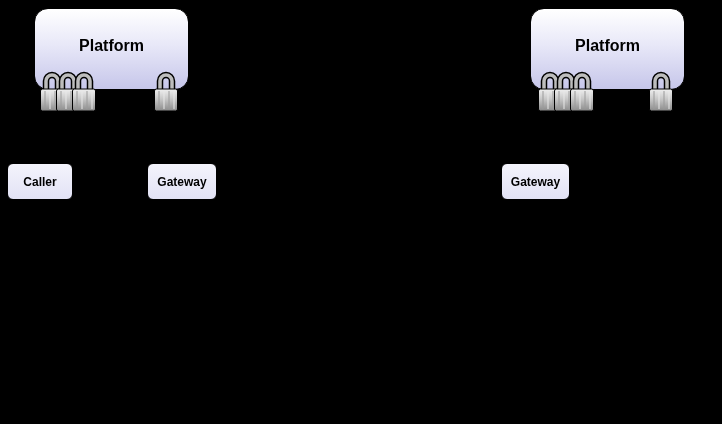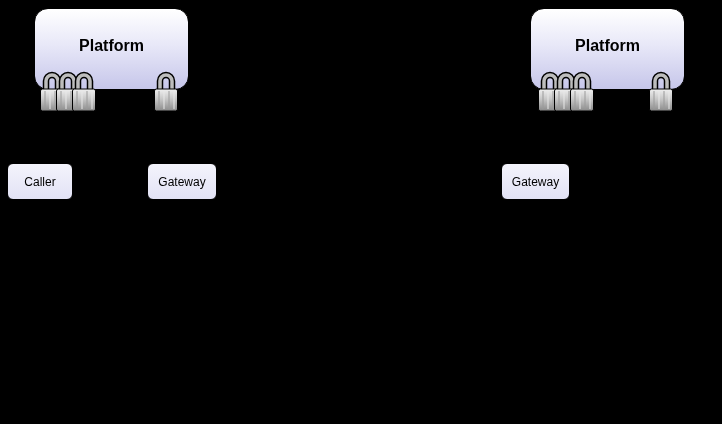--- a/index.html
+++ b/index.html
@@ -49,21 +49,21 @@
     position: absolute;
     height: 37px;
     border: 1px solid #000000;
     border-radius: 6px;
     background: linear-gradient(to bottom, #f4f4fc 0%, #e2e2f5 100%);
     box-sizing: border-box;
     display: flex;
     align-items: center;
     justify-content: center;
     font-size: 12px;
-    font-weight: normal;
+    font-weight: bold;
     color: #000000;
   }
   .node-caller        { left: 7px;   top: 163px; width: 66px; }
   .node-gateway-left  { left: 147px; top: 163px; width: 70px; }
   .node-gateway-right { left: 501px; top: 163px; width: 69px; }
   .node-callee        { left: 643px; top: 163px; width: 70px; }
   .defs-holder { position: absolute; width: 0; height: 0; }
 </style>
 </head>
 <body>

